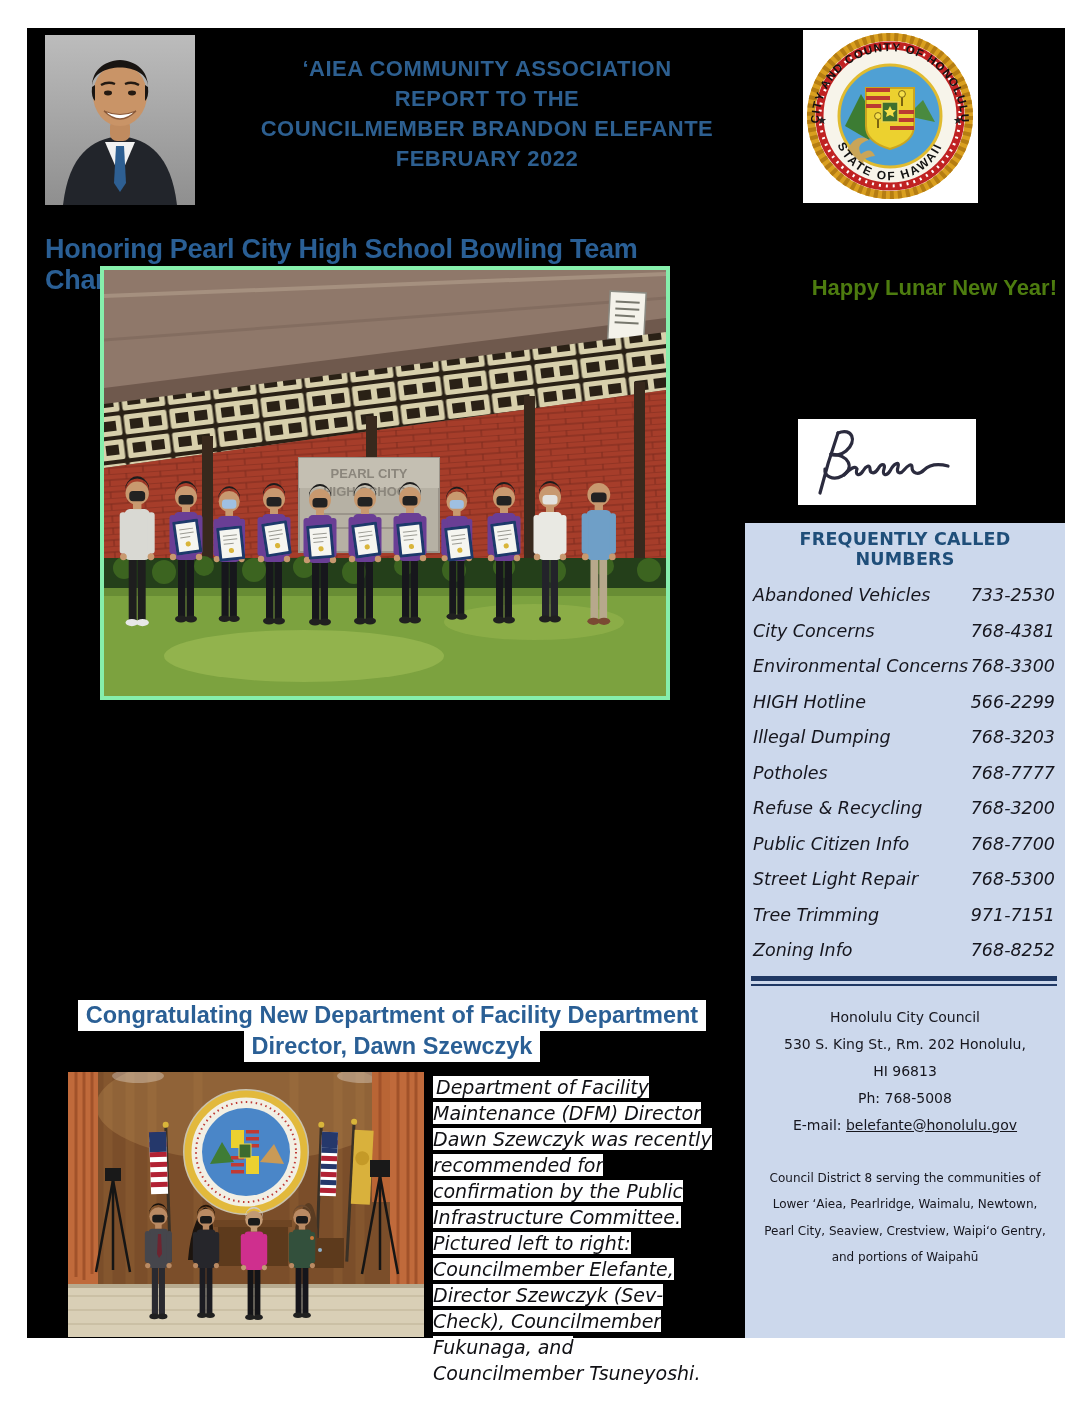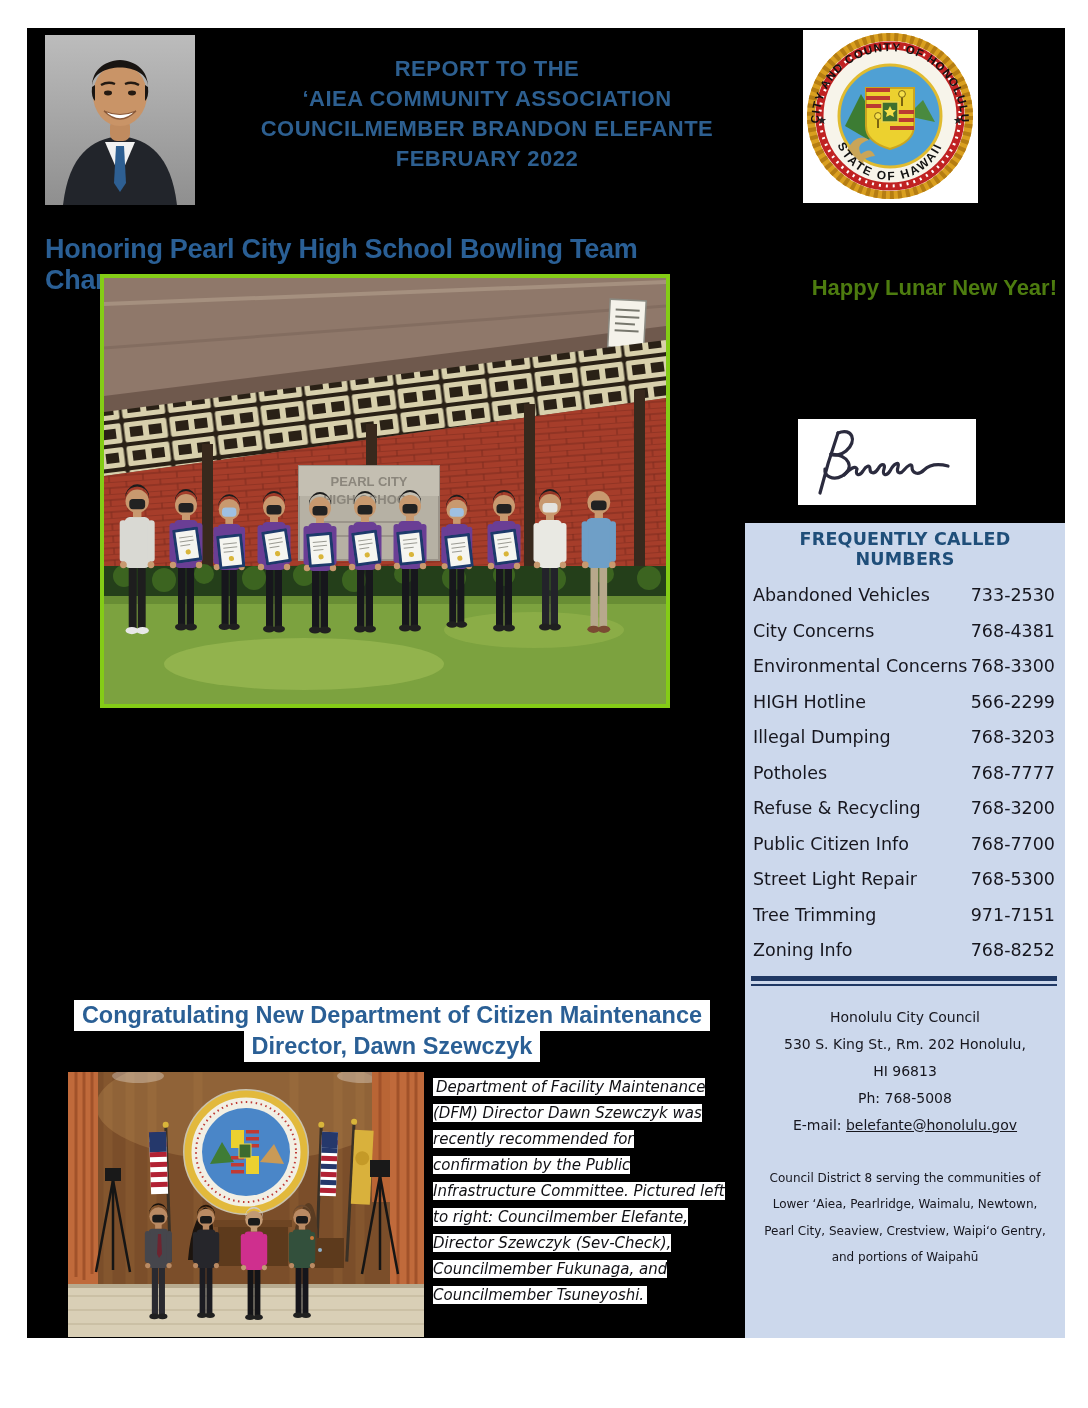--- a/index.html
+++ b/index.html
@@ -9,44 +9,44 @@
   .abs{position:absolute;}
 
   
   .portrait-box{left:18px;top:7px;width:150px;height:170px;}
   .title-block{left:140px;top:26px;width:640px;text-align:center;color:#2d5f90;
                font-weight:bold;font-size:22px;line-height:30px;letter-spacing:.5px;}
   .seal-box{left:776px;top:2px;width:175px;height:173px;background:#ffffff;}
 
   
   .h1{left:18px;top:206px;width:700px;color:#2a5f95;font-weight:bold;font-size:27px;letter-spacing:-.3px;}
-  .photo1{left:73px;top:238px;width:562px;height:426px;border:4px solid #84cc16;background:#6b5a4d;margin-top:8px;}
+  .photo1{left:73px;top:238px;width:562px;height:426px;border:4px solid #86efac;background:#6b5a4d;}
   .lunar{left:700px;top:247px;width:330px;text-align:right;color:#4d7c0f;font-weight:bold;font-size:22px;}
   .sig-box{left:771px;top:391px;width:178px;height:86px;background:#ffffff;}
 
   
   .panel{left:718px;top:495px;width:320px;height:815px;background:#ccd8ec;
          font-family:"DejaVu Sans",sans-serif;color:#16161e;}
   .panel-title{padding:6px 6px 12px 6px;text-align:center;color:#1f4e79;font-weight:bold;
                font-size:17.5px;font-family:"DejaVu Sans",sans-serif;letter-spacing:.2px;}
-  .rows{padding:4px 10px 0 8px;}
+  .rows{padding:4px 10px 0 8px;font-style:italic;}
   .rowline{display:flex;justify-content:space-between;font-size:17.5px;line-height:21px;margin-bottom:14.5px;}
   .rowline .num{text-align:right;}
   .dbl-rule{margin:6px 8px 0 6px;border-top:5px solid #1f3864;border-bottom:2px solid #1f3864;height:3px;}
   .contact{margin-top:18px;text-align:center;font-size:14px;line-height:27px;}
   .contact a{color:#16161e;text-decoration:underline;margin-top:28px;}
   .district{margin-top:26px;text-align:center;font-size:12px;line-height:26.5px;padding:0 14px;}
 
   
   .h2{left:40px;top:972px;width:650px;text-align:center;color:#2a5f95;font-weight:bold;
       font-size:23.5px;line-height:31px;}
   .h2 .hl{background:#ffffff;padding:2px 8px 3px 8px;}
   .photo2{left:41px;top:1044px;width:356px;height:265px;background:#7b4e2a;}
   .para{left:406px;top:1046px;width:292px;font-family:"DejaVu Sans",sans-serif;
-        font-style:italic;font-size:15px;line-height:26px;color:#101014;}
+        font-style:italic;font-size:19px;line-height:26px;color:#101014;}
   .para .hl{background:#ffffff;padding:0 3px;}
 
   svg{display:block;}
 </style>
 </head>
 <body>
 
 <div class="sheet">
   <div class="canvas">
 
@@ -69,22 +69,22 @@
         <path d="M103,52 Q104,62 100,66 L100,50 Z" fill="#191512"></path>
         <ellipse cx="63" cy="58" rx="4" ry="2.4" fill="#241a12"></ellipse>
         <ellipse cx="87" cy="58" rx="4" ry="2.4" fill="#241a12"></ellipse>
         <path d="M56,50 q7,-4 14,-1" stroke="#241a12" stroke-width="2.4" fill="none"></path>
         <path d="M80,49 q7,-3 14,1" stroke="#241a12" stroke-width="2.4" fill="none"></path>
         <path d="M59,76 Q75,92 91,76 Q75,83 59,76 Z" fill="#ffffff" stroke="#8a5a3a" stroke-width="1.2"></path>
       </svg>
     </div>
 
     <div class="abs title-block">
+      <div>‘AIEA COMMUNITY ASSOCIATION</div>
       <div>REPORT TO THE</div>
-      <div>‘AIEA COMMUNITY ASSOCIATION</div>
       <div>COUNCILMEMBER BRANDON ELEFANTE</div>
       <div>FEBRUARY 2022</div>
     </div>
 
     <div class="abs seal-box">
       <svg width="175" height="173" viewBox="0 0 175 173">
         <rect width="175" height="173" fill="#ffffff"></rect>
         <circle cx="87" cy="86" r="79" fill="none" stroke="#d99f1f" stroke-width="8"></circle>
         <circle cx="87" cy="86" r="79" fill="none" stroke="#b57d12" stroke-width="8" stroke-dasharray="4,4"></circle>
         <circle cx="87" cy="86" r="70" fill="none" stroke="#c02222" stroke-width="9"></circle>
@@ -299,21 +299,21 @@
         <div>Honolulu City Council</div>
         <div>530 S. King St., Rm. 202 Honolulu,</div>
         <div>HI 96813</div>
         <div>Ph: 768-5008</div>
         <div><span>E-mail: </span><a href="#">belefante@honolulu.gov</a></div>
       </div>
       <div class="district">Council District 8 serving the communities of Lower ‘Aiea, Pearlridge, Waimalu, Newtown, Pearl City, Seaview, Crestview, Waipi‘o Gentry, and portions of Waipahū</div>
     </div>
 
     <div class="abs h2">
-      <div><span class="hl">Congratulating New Department of Citizen Maintenance</span></div>
+      <div><span class="hl">Congratulating New Department of Facility Department</span></div>
       <div><span class="hl">Director, Dawn Szewczyk</span></div>
     </div>
 
     <div class="abs photo2">
       <svg width="356" height="265" viewBox="0 0 356 265">
         <rect width="356" height="265" fill="#7b4e2a"></rect>
         <g stroke="#8f6134" stroke-width="9" opacity=".45">
           <line x1="40" y1="0" x2="40" y2="212"></line>
             <line x1="62" y1="0" x2="62" y2="212"></line>
           <line x1="84" y1="0" x2="84" y2="212"></line>

